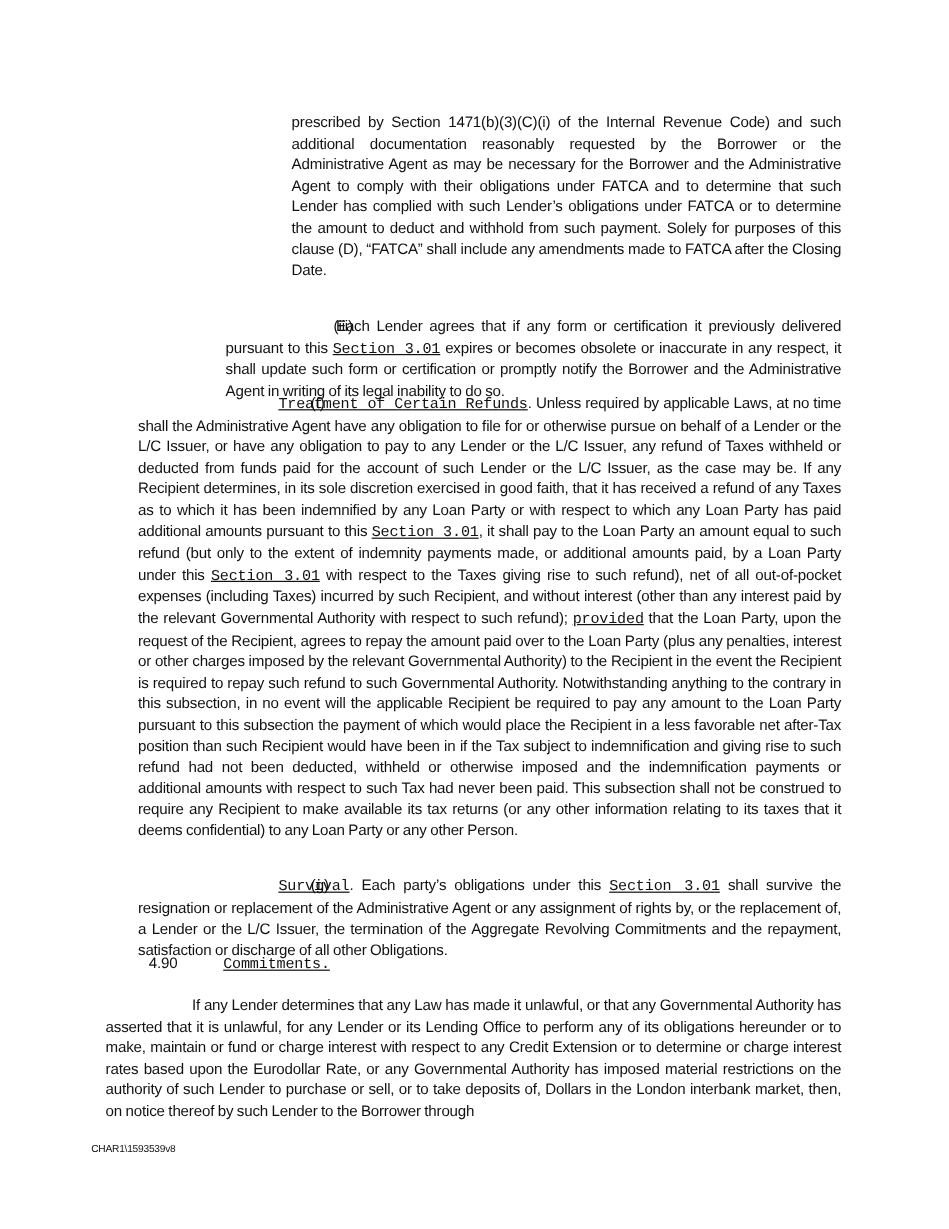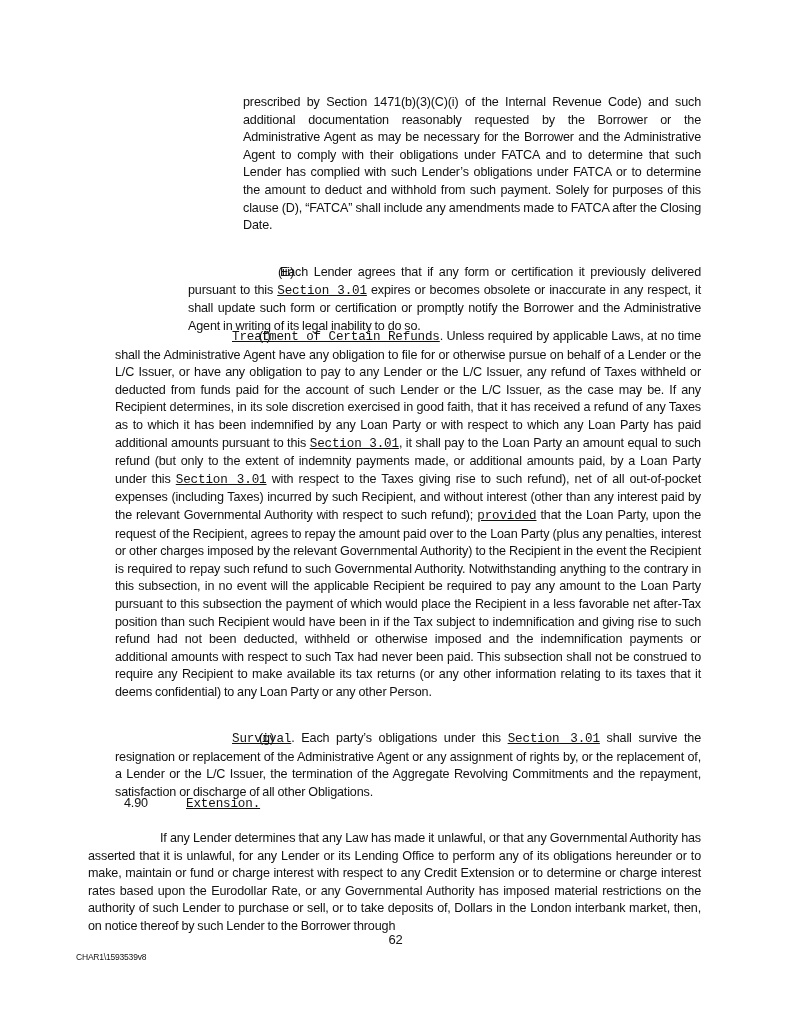--- a/index.html
+++ b/index.html
@@ -29,21 +29,20 @@
 <div class="page">
 
   <p class="clauseD">prescribed by Section 1471(b)(3)(C)(i) of the Internal Revenue Code) and such additional documentation reasonably requested by the Borrower or the Administrative Agent as may be necessary for the Borrower and the Administrative Agent to comply with their obligations under FATCA and to determine that such Lender has complied with such Lender’s obligations under FATCA or to determine the amount to deduct and withhold from such payment. Solely for purposes of this clause (D), “FATCA” shall include any amendments made to FATCA after the Closing Date.</p>
 
   <p class="iii"><span class="tab tab-iii">(iii)</span><span>Each Lender agrees that if any form or certification it previously delivered pursuant to this </span><u>Section 3.01</u><span> expires or becomes obsolete or inaccurate in any respect, it shall update such form or certification or promptly notify the Borrower and the Administrative Agent in writing of its legal inability to do so.</span></p>
 
   <p class="f"><span class="tab tab-f">(f)</span><u>Treatment of Certain Refunds</u><span>.  Unless required by applicable Laws, at no time shall the Administrative Agent have any obligation to file for or otherwise pursue on behalf of a Lender or the L/C Issuer, or have any obligation to pay to any Lender or the L/C Issuer, any refund of Taxes withheld or deducted from funds paid for the account of such Lender or the L/C Issuer, as the case may be.  If any Recipient determines, in its sole discretion exercised in good faith, that it has received a refund of any Taxes as to which it has been indemnified by any Loan Party or with respect to which any Loan Party has paid additional amounts pursuant to this </span><u>Section 3.01</u><span>, it shall pay to the Loan Party an amount equal to such refund (but only to the extent of indemnity payments made, or additional amounts paid, by a Loan Party under this </span><u>Section 3.01</u><span> with respect to the Taxes giving rise to such refund), net of all out-of-pocket expenses (including Taxes) incurred by such Recipient, and without interest (other than any interest paid by the relevant Governmental Authority with respect to such refund); </span><u>provided</u><span> that the Loan Party, upon the request of the Recipient, agrees to repay the amount paid over to the Loan Party (plus any penalties, interest or other charges imposed by the relevant Governmental Authority) to the Recipient in the event the Recipient is required to repay such refund to such Governmental Authority.  Notwithstanding anything to the contrary in this subsection, in no event will the applicable Recipient be required to pay any amount to the Loan Party pursuant to this subsection the payment of which would place the Recipient in a less favorable net after-Tax position than such Recipient would have been in if the Tax subject to indemnification and giving rise to such refund had not been deducted, withheld or otherwise imposed and the indemnification payments or additional amounts with respect to such Tax had never been paid.  This subsection shall not be construed to require any Recipient to make available its tax returns (or any other information relating to its taxes that it deems confidential) to any Loan Party or any other Person.</span></p>
 
   <p class="g"><span class="tab tab-g">(g)</span><u>Survival</u><span>.  Each party’s obligations under this </span><u>Section 3.01</u><span> shall survive the resignation or replacement of the Administrative Agent or any assignment of rights by, or the replacement of, a Lender or the L/C Issuer, the termination of the Aggregate Revolving Commitments and the repayment, satisfaction or discharge of all other Obligations.</span></p>
 
-  <p class="heading"><span class="num">4.90</span><u>Extension.</u></p>
+  <p class="heading"><span class="num">4.90</span><u>Commitments.</u></p>
 
   <p class="illegality">If any Lender determines that any Law has made it unlawful, or that any Governmental Authority has asserted that it is unlawful, for any Lender or its Lending Office to perform any of its obligations hereunder or to make, maintain or fund or charge interest with respect to any Credit Extension or to determine or charge interest rates based upon the Eurodollar Rate, or any Governmental Authority has imposed material restrictions on the authority of such Lender to purchase or sell, or to take deposits of, Dollars in the London interbank market, then, on notice thereof by such Lender to the Borrower through</p>
 
-  <p class="pagenum">62</p>
 
   <p class="docid">CHAR1\1593539v8</p>
 
 </div>
 
 </body></html>

